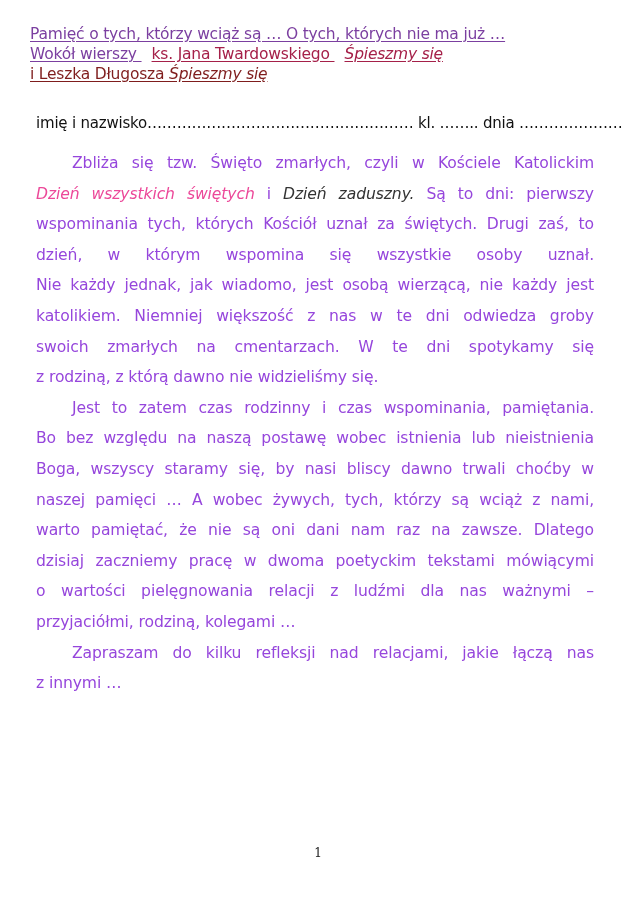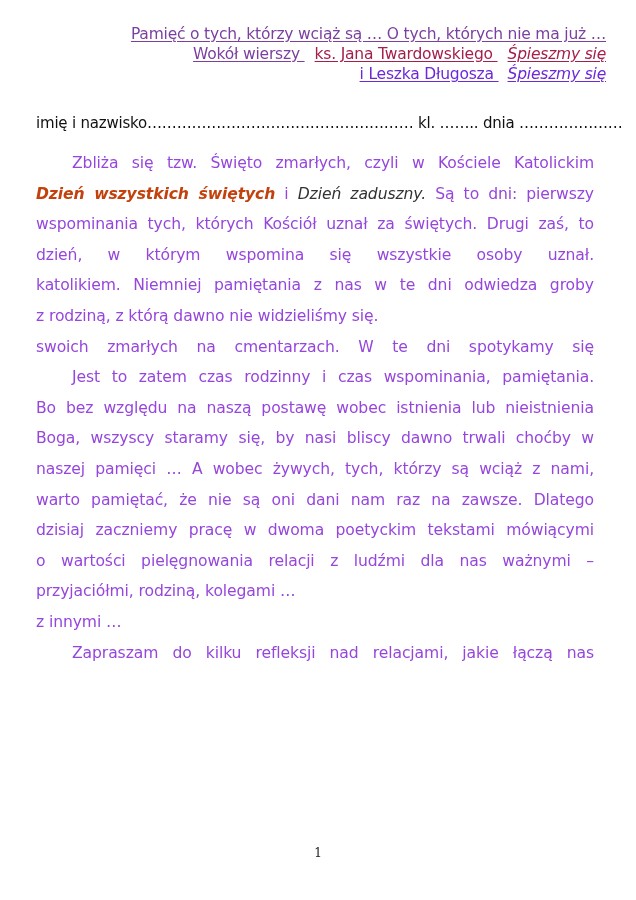--- a/index.html
+++ b/index.html
@@ -1,38 +1,38 @@
 <!DOCTYPE html>
 <html><head>
   <meta charset="utf-8">
   <style>
     html, body { margin: 0; padding: 0; background: #ffffff; }
     body { width: 636px; height: 900px; position: relative; overflow: hidden;
            font-family: "DejaVu Sans", sans-serif; }
     .page { position: absolute; left: 0; top: 0; width: 636px; height: 900px; background: #fff; }
 
-    .title { position: absolute; left: 30px; width: 576px; top: 24px; text-align: right;
+    .title { position: absolute; left: 30px; width: 576px; top: 24px; text-align: left;
              font-size: 15.5px; line-height: 20px; letter-spacing: -0.2px; }
     .title .l { display: block; white-space: nowrap; }
     .title span.u { text-decoration: underline; text-underline-offset: 2px; }
     .c-purple-t { color: #7b3fa0; }
     .c-crimson { color: #a52049; margin-left: 10px; }
-    .c-blue { color: #6d28d9; margin-left: 9px; }
+    .c-blue { color: #7f1d1d; }
     .it { font-style: italic; }
 
     .nameline { position: absolute; left: 36px; top: 114px; width: 560px;
                 font-size: 15px; color: #111; white-space: nowrap; letter-spacing: -0.2px; }
 
     .body { position: absolute; left: 36px; top: 148px; width: 558px;
             font-size: 15.6px; line-height: 30.6px; color: #9646dc; letter-spacing: -0.1px; }
     .body p { margin: 0; text-align: justify; }
     .body .ln { display: block; text-align: justify; text-align-last: justify; white-space: nowrap; }
     .body .ln.last { text-align-last: left; }
     .body .ln.ind { padding-left: 36px; }
-    .red-it { color: #c2410c; font-style: italic; font-weight: bold; }
+    .red-it { color: #ec4899; font-style: italic; }
     .gray-it { color: #333333; font-style: italic; margin-top: 8px; }
 
     .pagenum { position: absolute; left: 0; width: 636px; top: 846px; text-align: center;
                font-family: "DejaVu Serif", serif; font-size: 12px; color: #222; }
   </style>
 </head>
 <body>
 
 <div class="page">
 
@@ -49,34 +49,35 @@
   </div>
 
   <div class="nameline">imię i nazwisko……………………………………………… kl. …….. dnia …………………</div>
 
   <div class="body">
     <p>
       <span class="ln ind">Zbliża się tzw. Święto zmarłych, czyli w Kościele Katolickim</span>
       <span class="ln"><span class="red-it">Dzień wszystkich świętych</span><span style="white-space:pre"> i </span><span class="gray-it">Dzień zaduszny.</span><span style="white-space:pre"> Są to dni: pierwszy</span></span>
       <span class="ln">wspominania tych, których Kościół uznał za świętych. Drugi zaś, to</span>
       <span class="ln">dzień, w którym wspomina się wszystkie osoby uznał.</span>
-      <span class="ln">katolikiem. Niemniej pamiętania z nas w te dni odwiedza groby</span>
+      <span class="ln">Nie każdy jednak, jak wiadomo, jest osobą wierzącą, nie każdy jest</span>
+      <span class="ln">katolikiem. Niemniej większość z nas w te dni odwiedza groby</span>
+      <span class="ln">swoich zmarłych na cmentarzach. W te dni spotykamy się</span>
       <span class="ln last">z rodziną, z którą dawno nie widzieliśmy się.</span>
-      <span class="ln">swoich zmarłych na cmentarzach. W te dni spotykamy się</span>
     </p>
     <p>
       <span class="ln ind">Jest to zatem czas rodzinny i czas wspominania, pamiętania.</span>
       <span class="ln">Bo bez względu na naszą postawę wobec istnienia lub nieistnienia</span>
       <span class="ln">Boga, wszyscy staramy się, by nasi bliscy dawno trwali choćby w</span>
       <span class="ln">naszej pamięci … A wobec żywych, tych, którzy są wciąż z nami,</span>
       <span class="ln">warto pamiętać, że nie są oni dani nam raz na zawsze. Dlatego</span>
       <span class="ln">dzisiaj zaczniemy pracę w dwoma poetyckim tekstami mówiącymi</span>
       <span class="ln">o wartości pielęgnowania relacji z ludźmi dla nas ważnymi –</span>
       <span class="ln last">przyjaciółmi, rodziną, kolegami …</span>
     </p>
     <p>
+      <span class="ln ind">Zapraszam do kilku refleksji nad relacjami, jakie łączą nas</span>
       <span class="ln last">z innymi …</span>
-      <span class="ln ind">Zapraszam do kilku refleksji nad relacjami, jakie łączą nas</span>
     </p>
   </div>
 
   <div class="pagenum">1</div>
 </div>
 
 </body></html>

